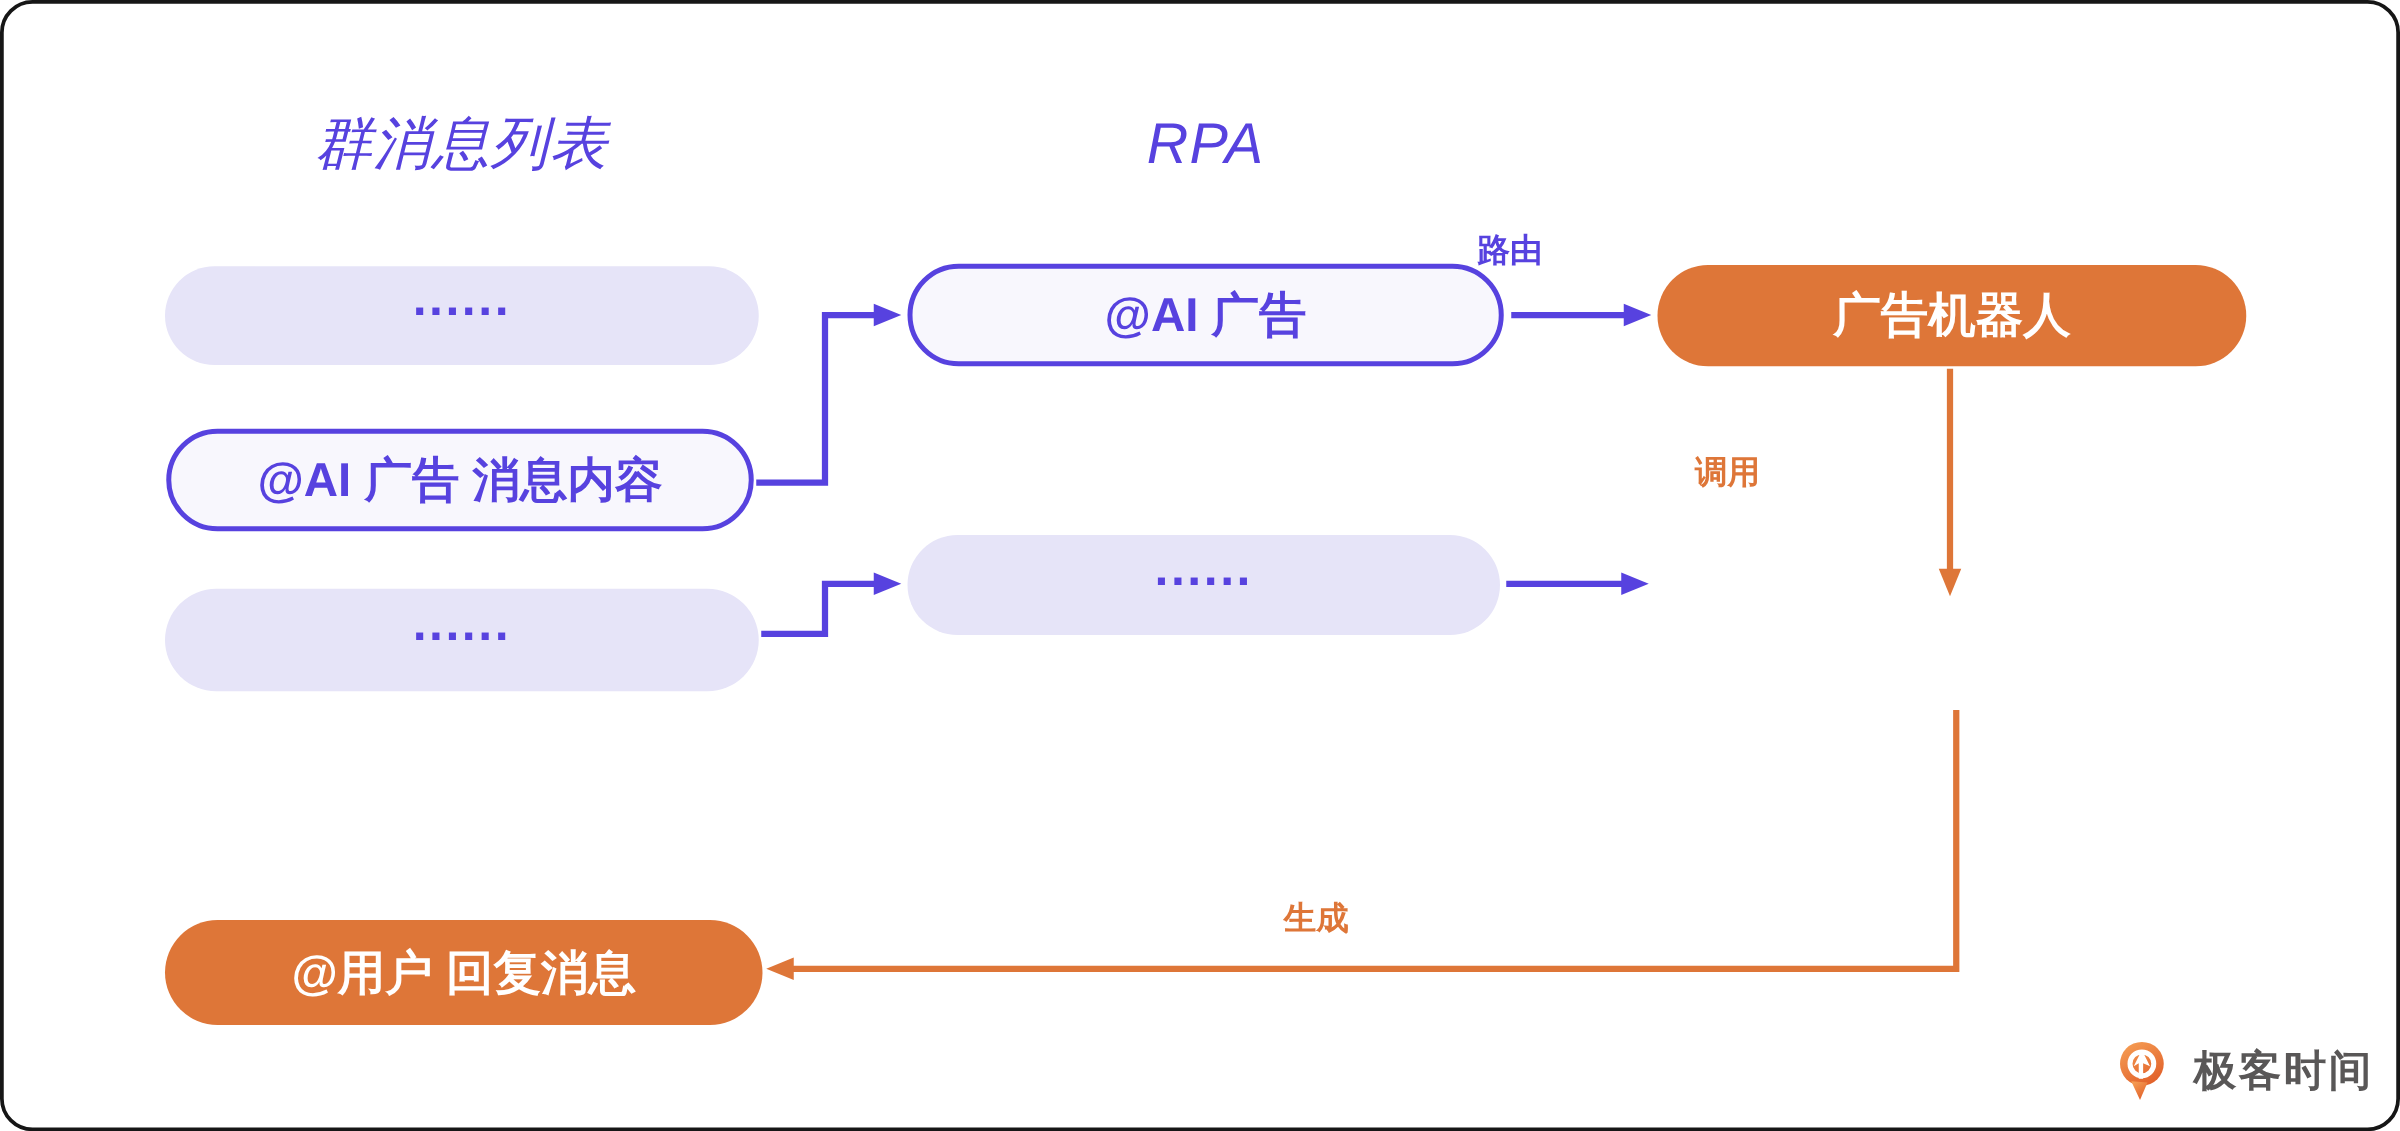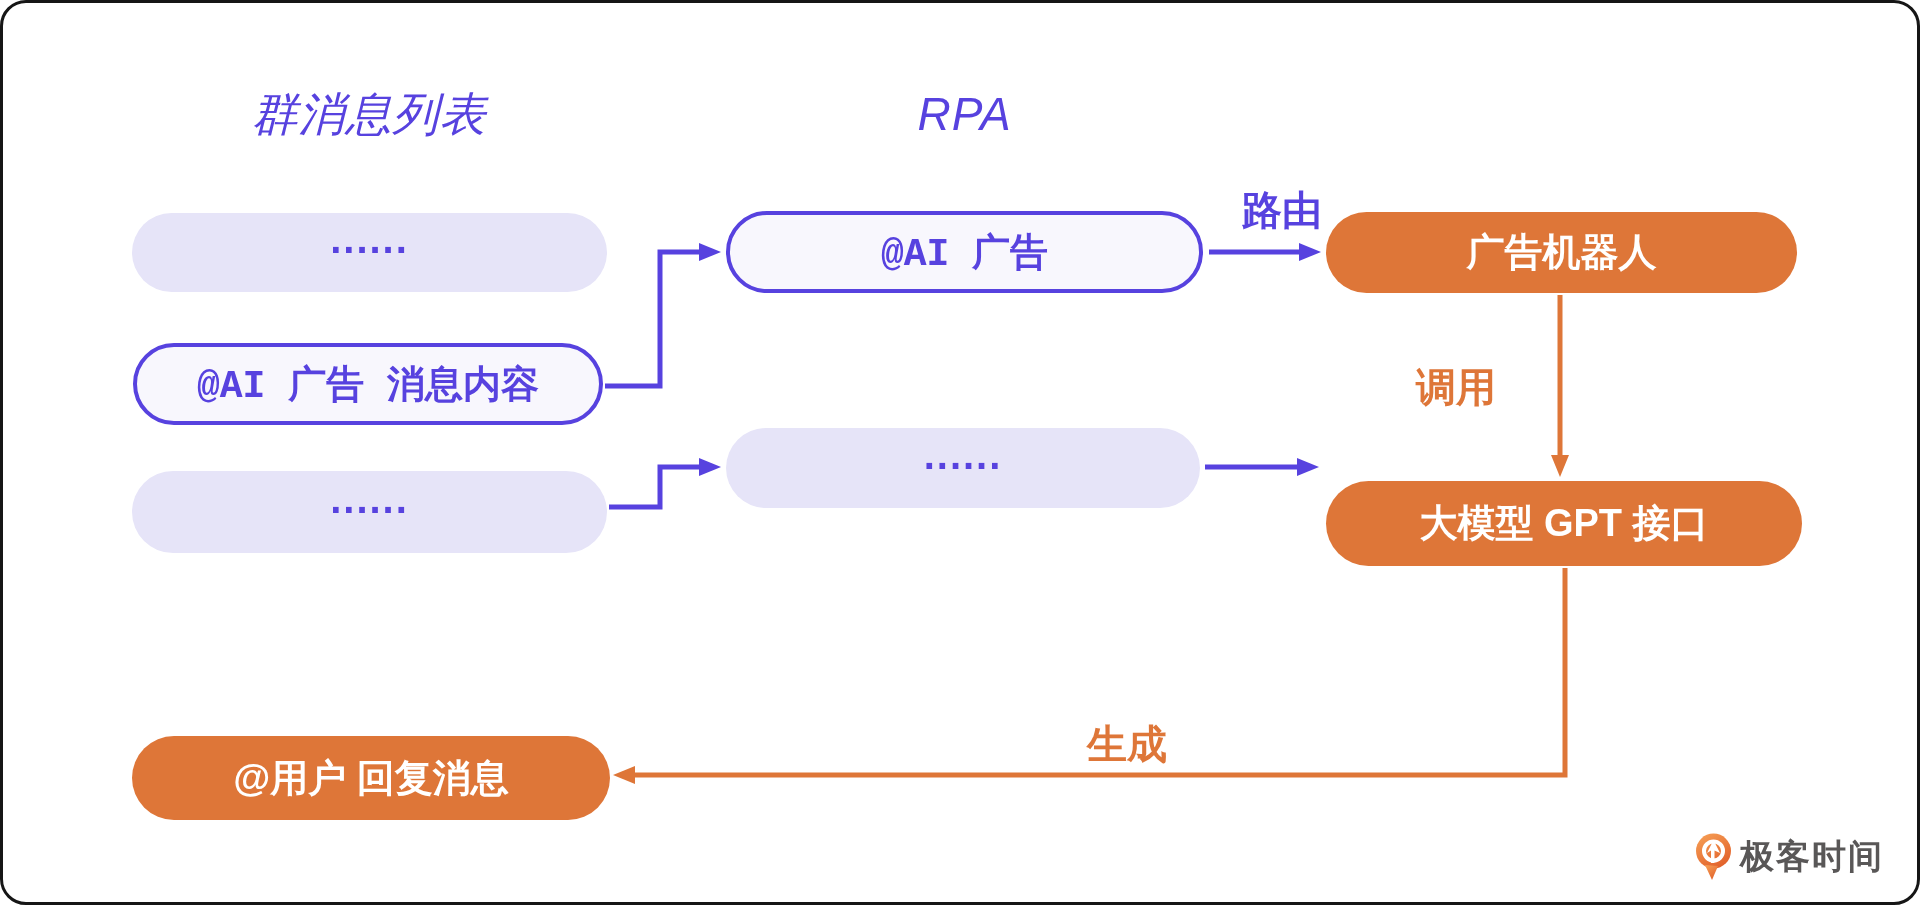--- a/index.html
+++ b/index.html
@@ -14,44 +14,44 @@
   .orange-text{color:var(--orange,#DE7638);}
   #h-left{left:128px;width:476px;}
   #h-mid{left:723px;width:477px;}
   #h-right{left:1323px;width:476px;}
 
   
   .pill{position:absolute;box-sizing:border-box;border-radius:999px;
         display:flex;align-items:center;justify-content:center;
         font-size:38px;font-weight:bold;white-space:nowrap;}
   .lavender{background:var(--purple-pill-bg,#E6E4F8);color:var(--purple,#5742DF);}
-  .outlined{background:var(--outlined-pill-bg,#F8F7FD);border:4px solid var(--purple,#5742DF);color:var(--purple,#5742DF);font-family:Liberation Mono, monospace;}
+  .outlined{background:var(--outlined-pill-bg,#F8F7FD);border:4px solid var(--purple,#5742DF);color:var(--purple,#5742DF);}
   .orange-pill{background:var(--orange,#DE7638);color:#fff;}
   .dots{font-size:40px;letter-spacing:2px;transform:translateY(-13px);display:inline-block;}
 
   #p-l1{left:129px;top:210px;width:475px;height:79px;}
   #p-l2{left:130px;top:340px;width:470px;height:82px;}
   #p-l3{left:129px;top:468px;width:475px;height:82px;}
   #p-m1{left:723px;top:208px;width:477px;height:82px;}
   #p-m2{left:723px;top:425px;width:474px;height:80px;}
   #p-r1{left:1323px;top:209px;width:471px;height:81px;}
   #p-r2{left:1323px;top:478px;width:476px;height:85px;}
   #p-b {left:129px;top:733px;width:478px;height:84px;}
 
   
-  .edge-label{position:absolute;width:140px;text-align:right;font-size:40px;font-weight:bold;white-space:nowrap;}
+  .edge-label{position:absolute;width:140px;text-align:left;font-size:26px;font-weight:bold;white-space:nowrap;}
   #lbl-route{left:1179px;top:180px;}
   #lbl-invoke{left:1353px;top:357px;}
   #lbl-generate{left:1024px;top:714px;}
 
   
   #arrows{position:absolute;left:0;top:0;pointer-events:none;}
 
   
-  #logo{position:absolute;left:1692px;top:830px;height:48px;display:flex;align-items:center;gap:8px;}
+  #logo{position:absolute;left:1692px;top:830px;height:48px;display:flex;align-items:center;gap:23px;}
   #logo-text{font-size:34px;font-weight:600;color:var(--logo-text-gray,#595757);letter-spacing:2px;white-space:nowrap;}
 </style>
 </head>
 <body>
 
 <div id="canvas">
 
   <div id="h-left" class="col-header purple-text">群消息列表</div>
   <div id="h-mid" class="col-header purple-text">RPA</div>
 
@@ -67,23 +67,20 @@
 
   <div id="p-m1" class="pill outlined">
     <span>@AI 广告</span>
   </div>
   <div id="p-m2" class="pill lavender">
     <span class="dots">......</span>
   </div>
 
   <div id="p-r1" class="pill orange-pill">
     <span>广告机器人</span>
-  </div>
-  <div id="p-r2" class="pill orange-pill">
-    <span>大模型 GPT 接口</span>
   </div>
 
   <div id="p-b" class="pill orange-pill">
     <span>@用户 回复消息</span>
   </div>
 
   <div id="lbl-route" class="edge-label purple-text">路由</div>
   <div id="lbl-invoke" class="edge-label orange-text">调用</div>
   <div id="lbl-generate" class="edge-label orange-text">生成</div>
 

